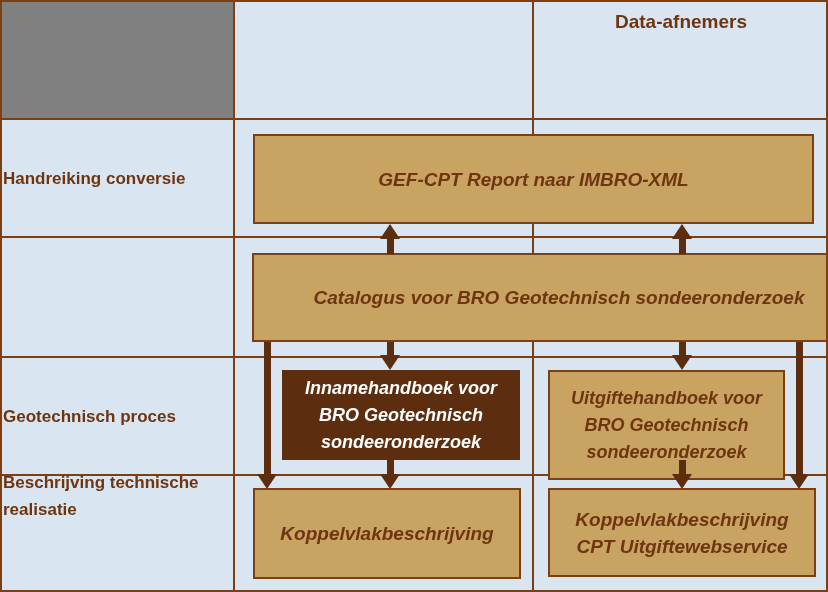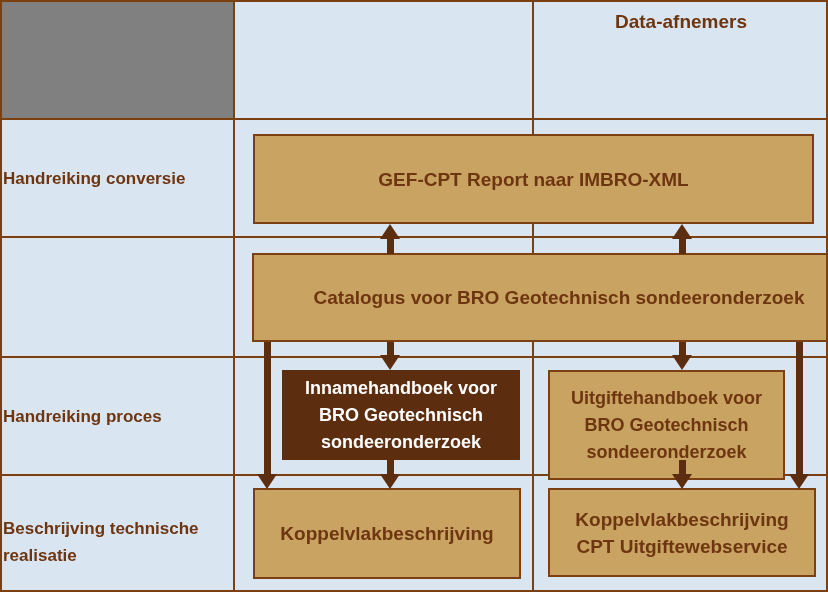--- a/index.html
+++ b/index.html
@@ -31,21 +31,21 @@
   .box{
     position:absolute;
     background:var(--tan,#c9a361);
     border:2px solid var(--bdr,#7c4012);
     box-sizing:border-box;
     display:flex;flex-direction:column;justify-content:center;align-items:center;
     text-align:center;
     font-size:19px;color:var(--txt,#6e3511);
     z-index:2;
   }
-  .box .ln{display:block;line-height:27px;}
+  .box .ln{display:block;line-height:27px;font-style:italic;}
   .box.wide{font-size:19px;}
   .box.dark{
     background:var(--dark,#5c2d0e);
     border:none;
     color:#ffffff;
     font-size:18px;
   }
   .box.small{font-size:18px;}
   .box.kop{font-size:19px;line-height:29px;text-align:right;}
   .arrow{position:absolute;width:20px;z-index:3;}
@@ -67,22 +67,22 @@
   <div class="vline" style="left:231px;"></div>
   <div class="vline" style="left:530px;"></div>
   <div class="hline" style="top:116px;"></div>
   <div class="hline" style="top:234px;"></div>
   <div class="hline" style="top:354px;"></div>
   <div class="hline" style="top:472px;"></div>
 
   <div class="col-header" style="left:532px;width:294px;">Data-afnemers</div>
 
   <div class="row-label" style="top:118px;height:116px;">Handreiking conversie</div>
-  <div class="row-label" style="top:356px;height:116px;">Handreiking proces</div>
-  <div class="row-label" style="top:498px;height:84px;">Beschrijving technische realisatie</div>
+  <div class="row-label" style="top:356px;height:116px;">Geotechnisch proces</div>
+  <div class="row-label" style="top:452px;height:84px;">Beschrijving technische realisatie</div>
 
   <div class="box wide" style="left:251px;top:132px;width:561px;height:90px;">
     <span class="ln">GEF-CPT Report naar IMBRO-XML</span>
   </div>
 
   <div class="box wide" style="left:250px;top:251px;width:614px;height:89px;">
     <span class="ln">Catalogus voor BRO Geotechnisch sondeeronderzoek</span>
   </div>
 
   <div class="box dark small" style="left:280px;top:368px;width:238px;height:90px;">

